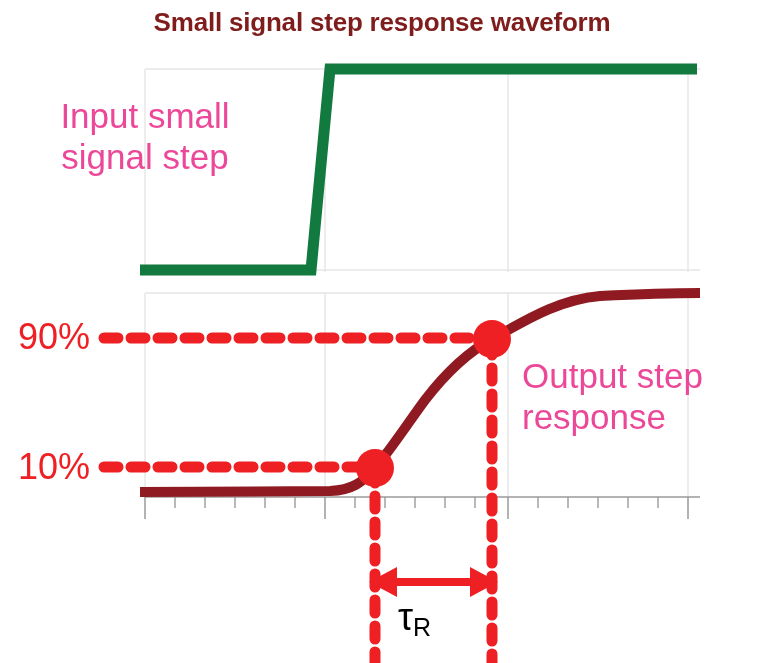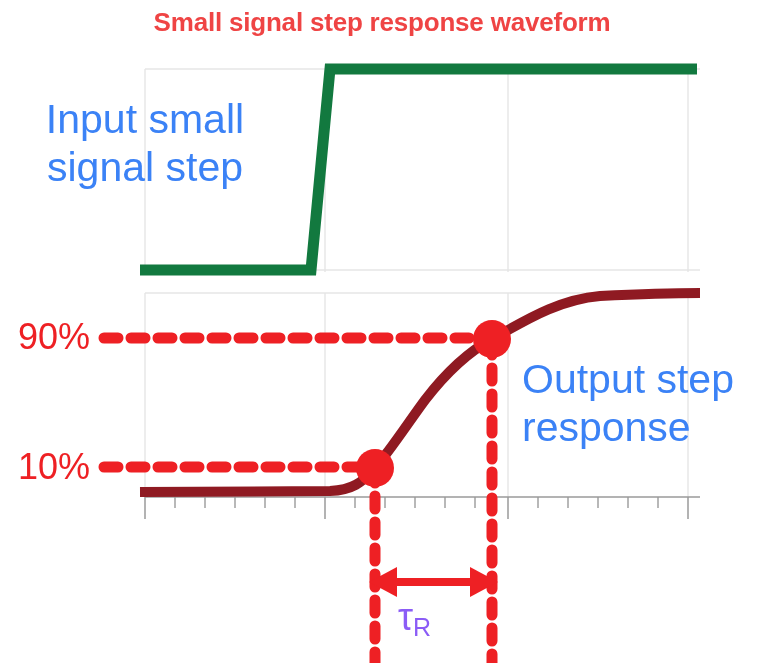--- a/index.html
+++ b/index.html
@@ -24,28 +24,28 @@
     position: absolute;
     top: 0;
     left: 0;
     width: 764px;
     height: 44px;
     display: flex;
     align-items: center;
     justify-content: center;
     font-weight: bold;
     font-size: 26px;
-    color: #ef4444;
+    color: #7f1d1d;
     letter-spacing: -0.2px;
     white-space: nowrap;
   }
   .annot {
     position: absolute;
-    color: #3b82f6;
-    font-size: 41px;
+    color: #ec4899;
+    font-size: 35px;
     line-height: 1.16;
     white-space: pre;
   }
   #annot-input {
     left: 20px;
     top: 96px;
     text-align: center;
     width: 250px;
   }
   #annot-output {
@@ -65,21 +65,21 @@
     top: 316px;
   }
   #label-10 {
     left: 2px;
     top: 446px;
   }
   #tau-label {
     position: absolute;
     left: 398px;
     top: 596px;
-    color: #8b5cf6;
+    color: #000000;
     font-size: 38px;
     white-space: pre;
   }
   #tau-label .sub {
     font-size: 25px;
     vertical-align: -0.25em;
   }
 </style>
 </head>
 <body>

